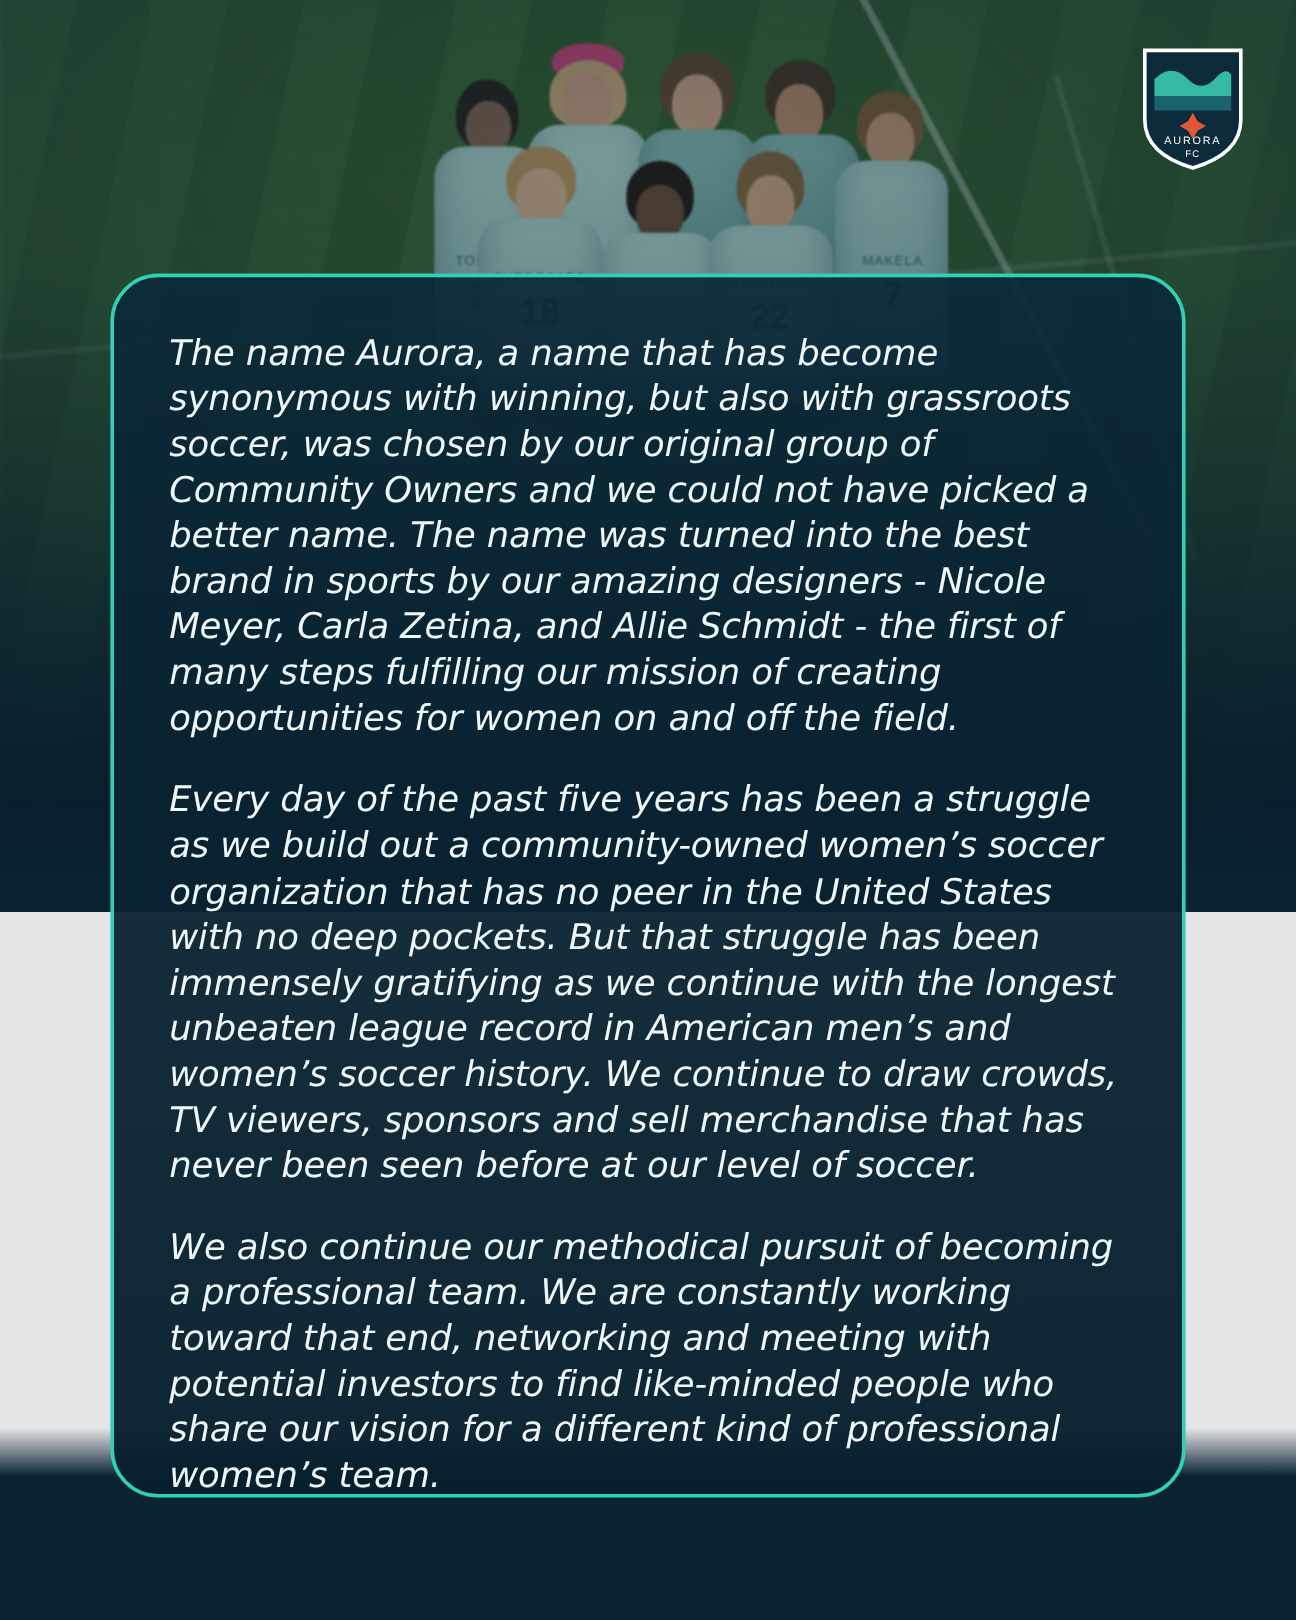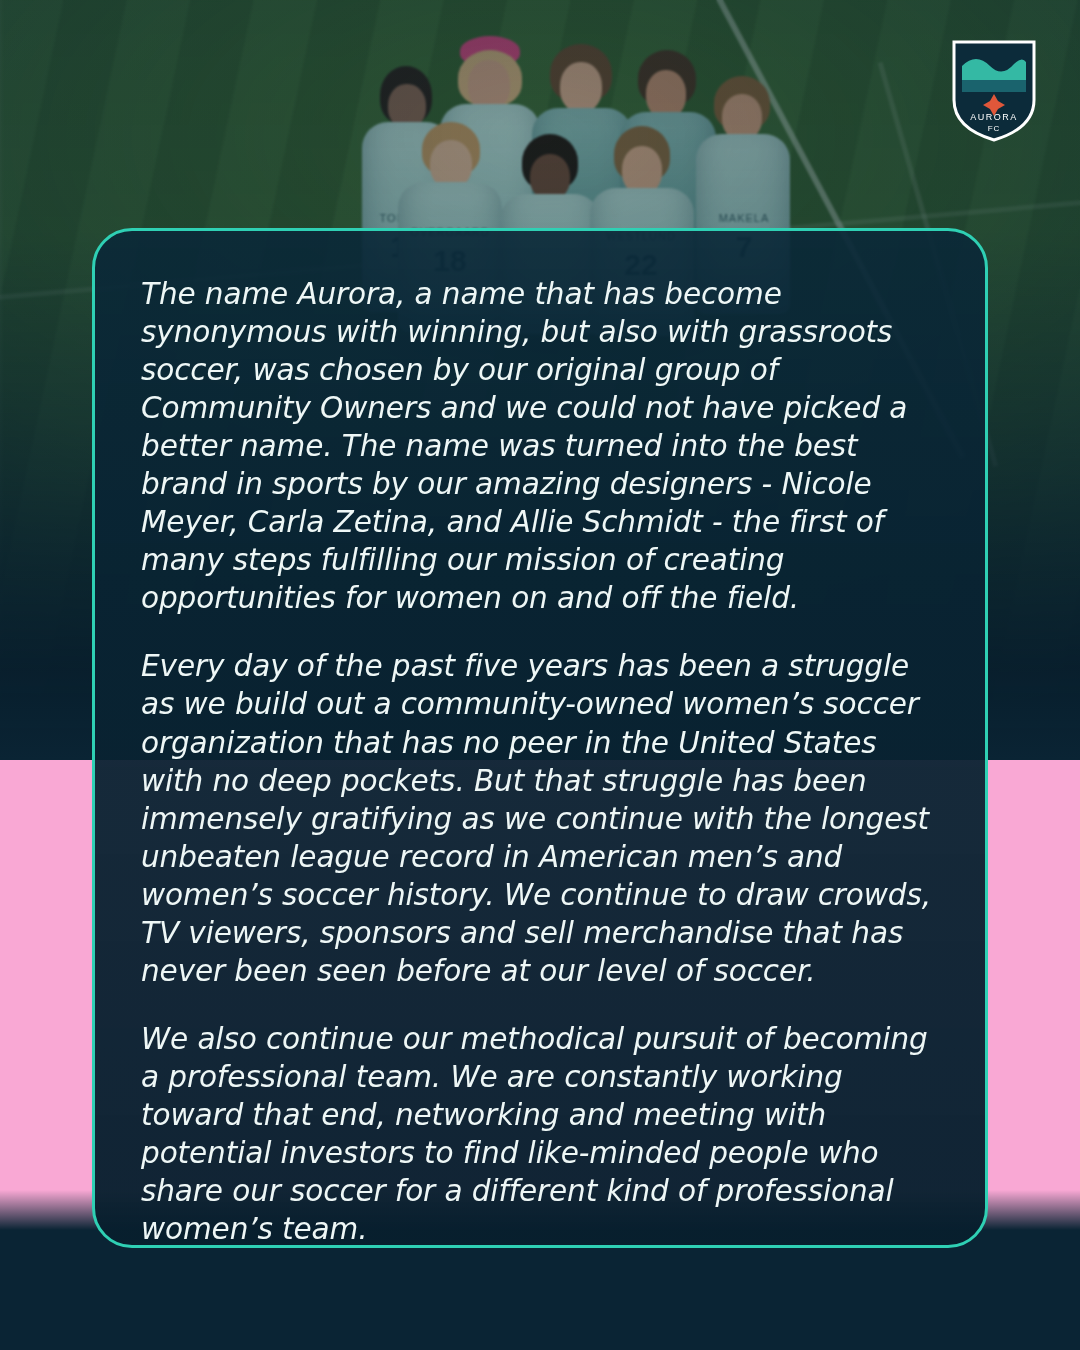--- a/index.html
+++ b/index.html
@@ -9,21 +9,21 @@
     height: 1350px;
     overflow: hidden;
     background: #0a2030;
     font-family: "DejaVu Sans", sans-serif;
   }
 
   #canvas {
     position: relative;
     width: 1080px;
     height: 1350px;
-    background: #f9a8d4;
+    background: #e5e5e5;
     overflow: hidden;
   }
 
   
   .photo {
     position: absolute;
     left: 0; top: 0;
     width: 1080px;
     height: 760px;
     overflow: hidden;
@@ -266,17 +266,17 @@
       <text x="44" y="95" text-anchor="middle" fill="#ffffff" font-family="Liberation Sans, sans-serif" font-size="8" letter-spacing="1">FC</text>
     </svg>
   </div>
 
   <div class="bottom-fill"></div>
 
   <div class="card">
     <div class="copy">
       <p>The name Aurora, a name that has become synonymous with winning, but also with grassroots soccer, was chosen by our original group of Community Owners and we could not have picked a better name. The name was turned into the best brand in sports by our amazing designers - Nicole Meyer, Carla Zetina, and Allie Schmidt - the first of many steps fulfilling our mission of creating opportunities for women on and off the field.</p>
       <p>Every day of the past five years has been a struggle as we build out a community-owned women’s soccer organization that has no peer in the United States with no deep pockets. But that struggle has been immensely gratifying as we continue with the longest unbeaten league record in American men’s and women’s soccer history. We continue to draw crowds, TV viewers, sponsors and sell merchandise that has never been seen before at our level of soccer.</p>
-      <p>We also continue our methodical pursuit of becoming a professional team. We are constantly working toward that end, networking and meeting with potential investors to find like-minded people who share our soccer for a different kind of professional women’s team.</p>
+      <p>We also continue our methodical pursuit of becoming a professional team. We are constantly working toward that end, networking and meeting with potential investors to find like-minded people who share our vision for a different kind of professional women’s team.</p>
     </div>
   </div>
 
 </div>
 
 </body></html>

